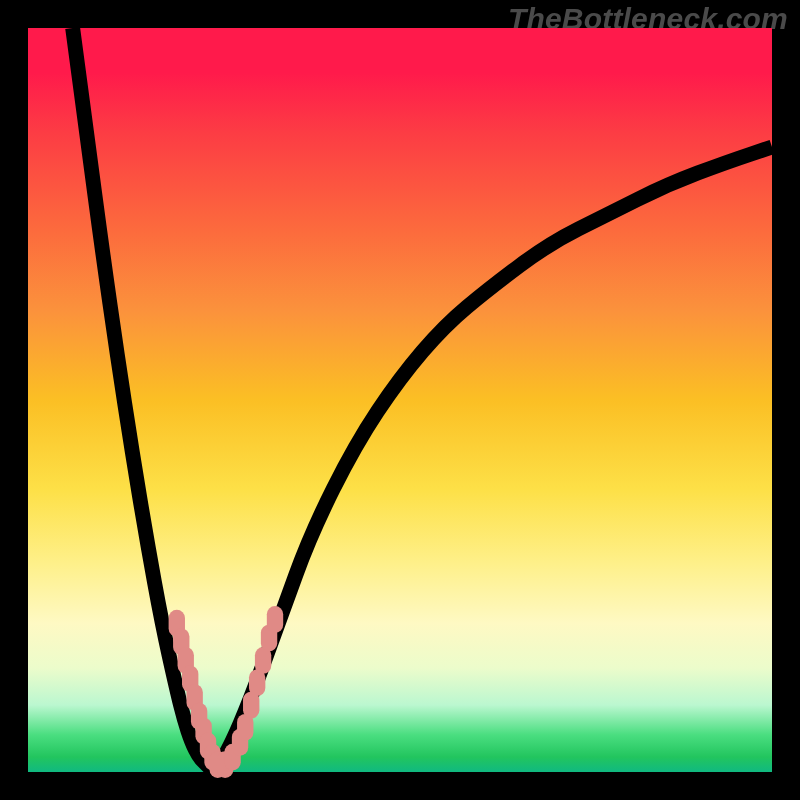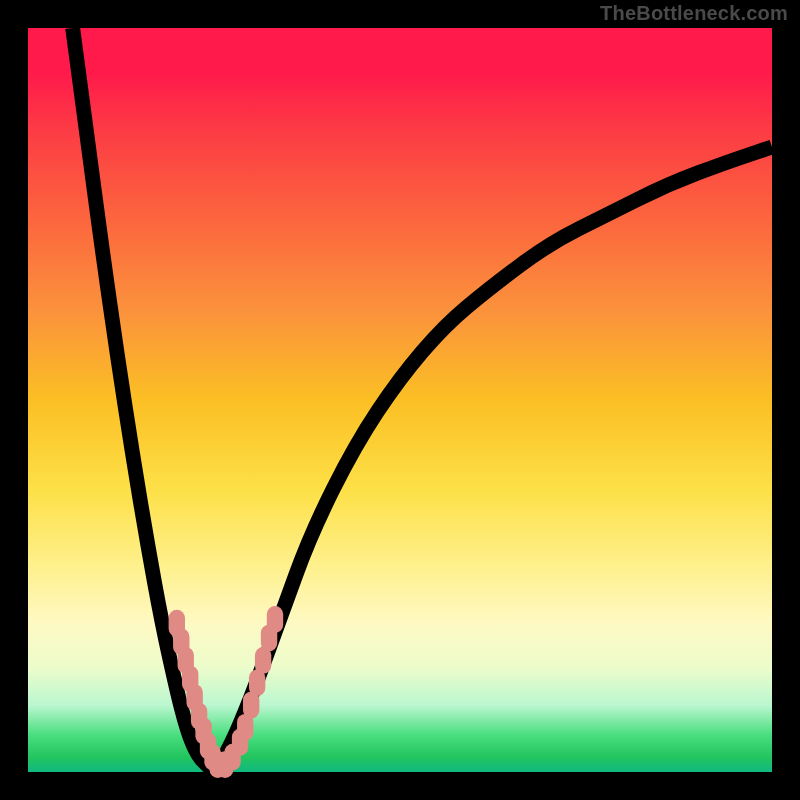--- a/index.html
+++ b/index.html
@@ -15,24 +15,25 @@
     position: relative;
     width: 800px;
     height: 800px;
     background: #000;
   }
   .watermark {
     position: absolute;
     top: 2px;
     right: 12px;
     color: #4a4a4a;
-    font-size: 20px;
+    font-size: 30px;
     font-weight: 600;
     letter-spacing: 0.2px;
     user-select: none;
+    font-style: italic;
   }
   .plot-area {
     position: absolute;
     left: 28px;
     top: 28px;
     width: 744px;
     height: 744px;
     background: linear-gradient(
       to bottom,
       #ff1a4b 0%,

